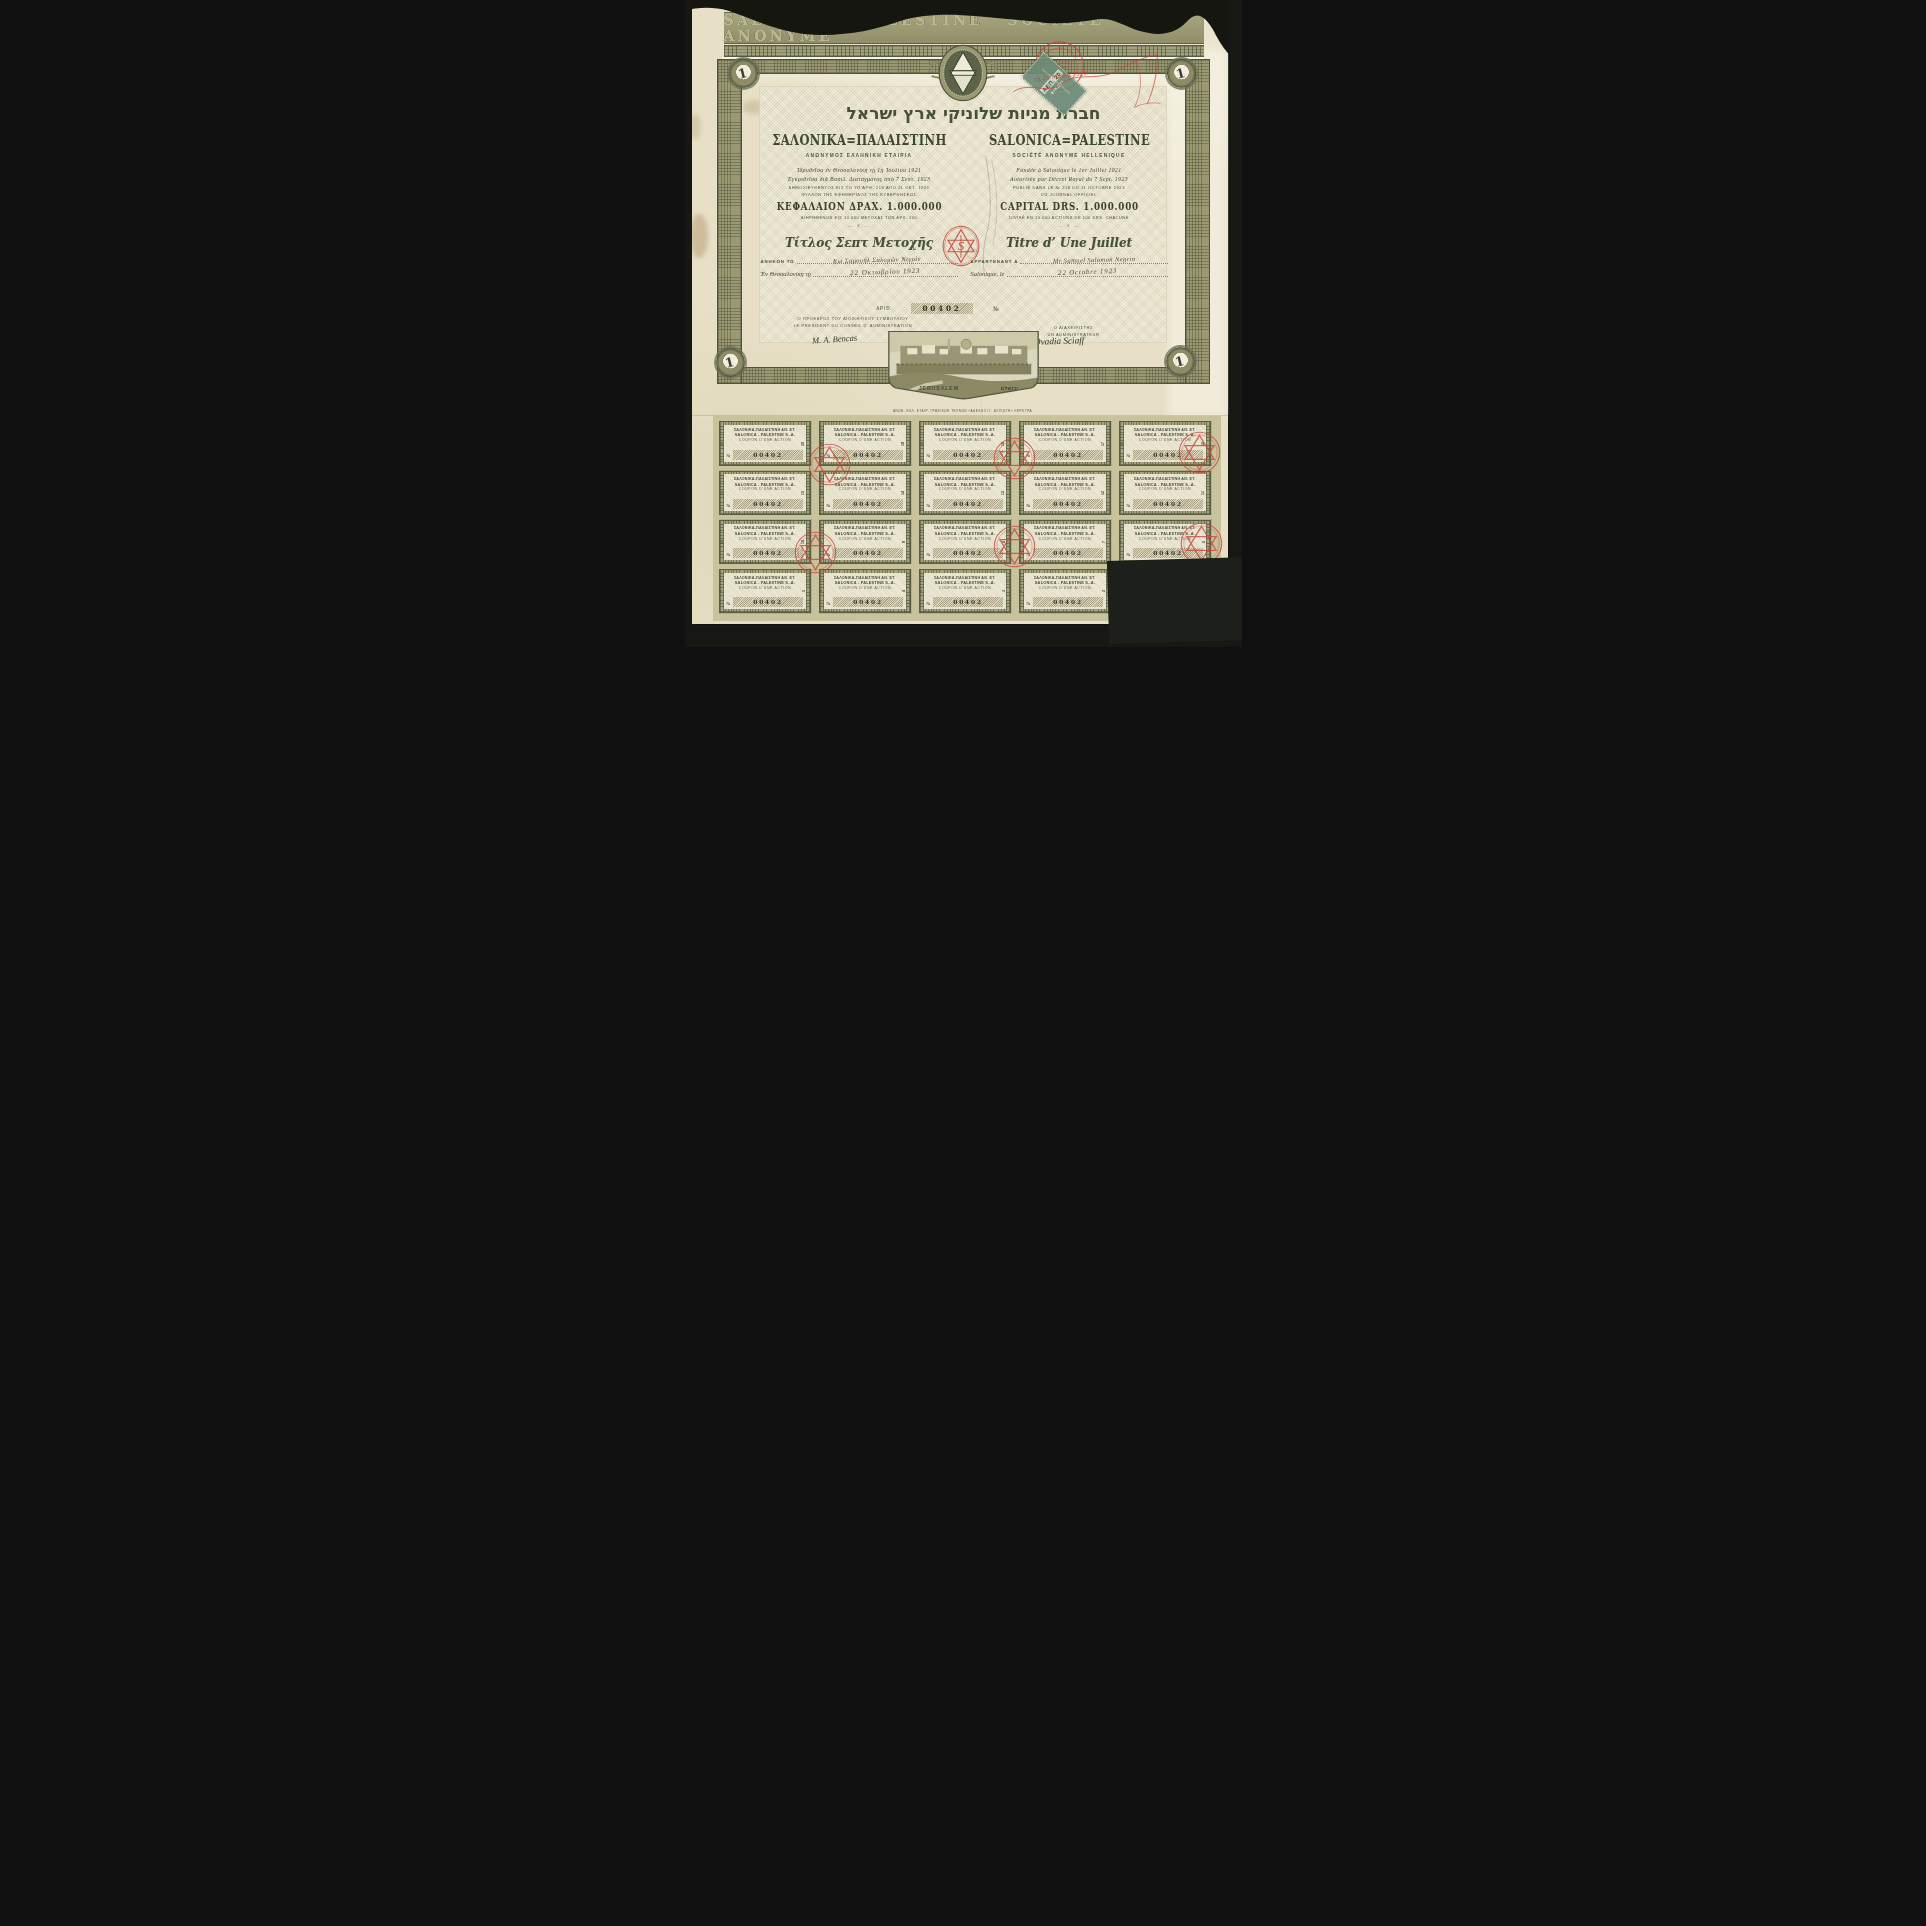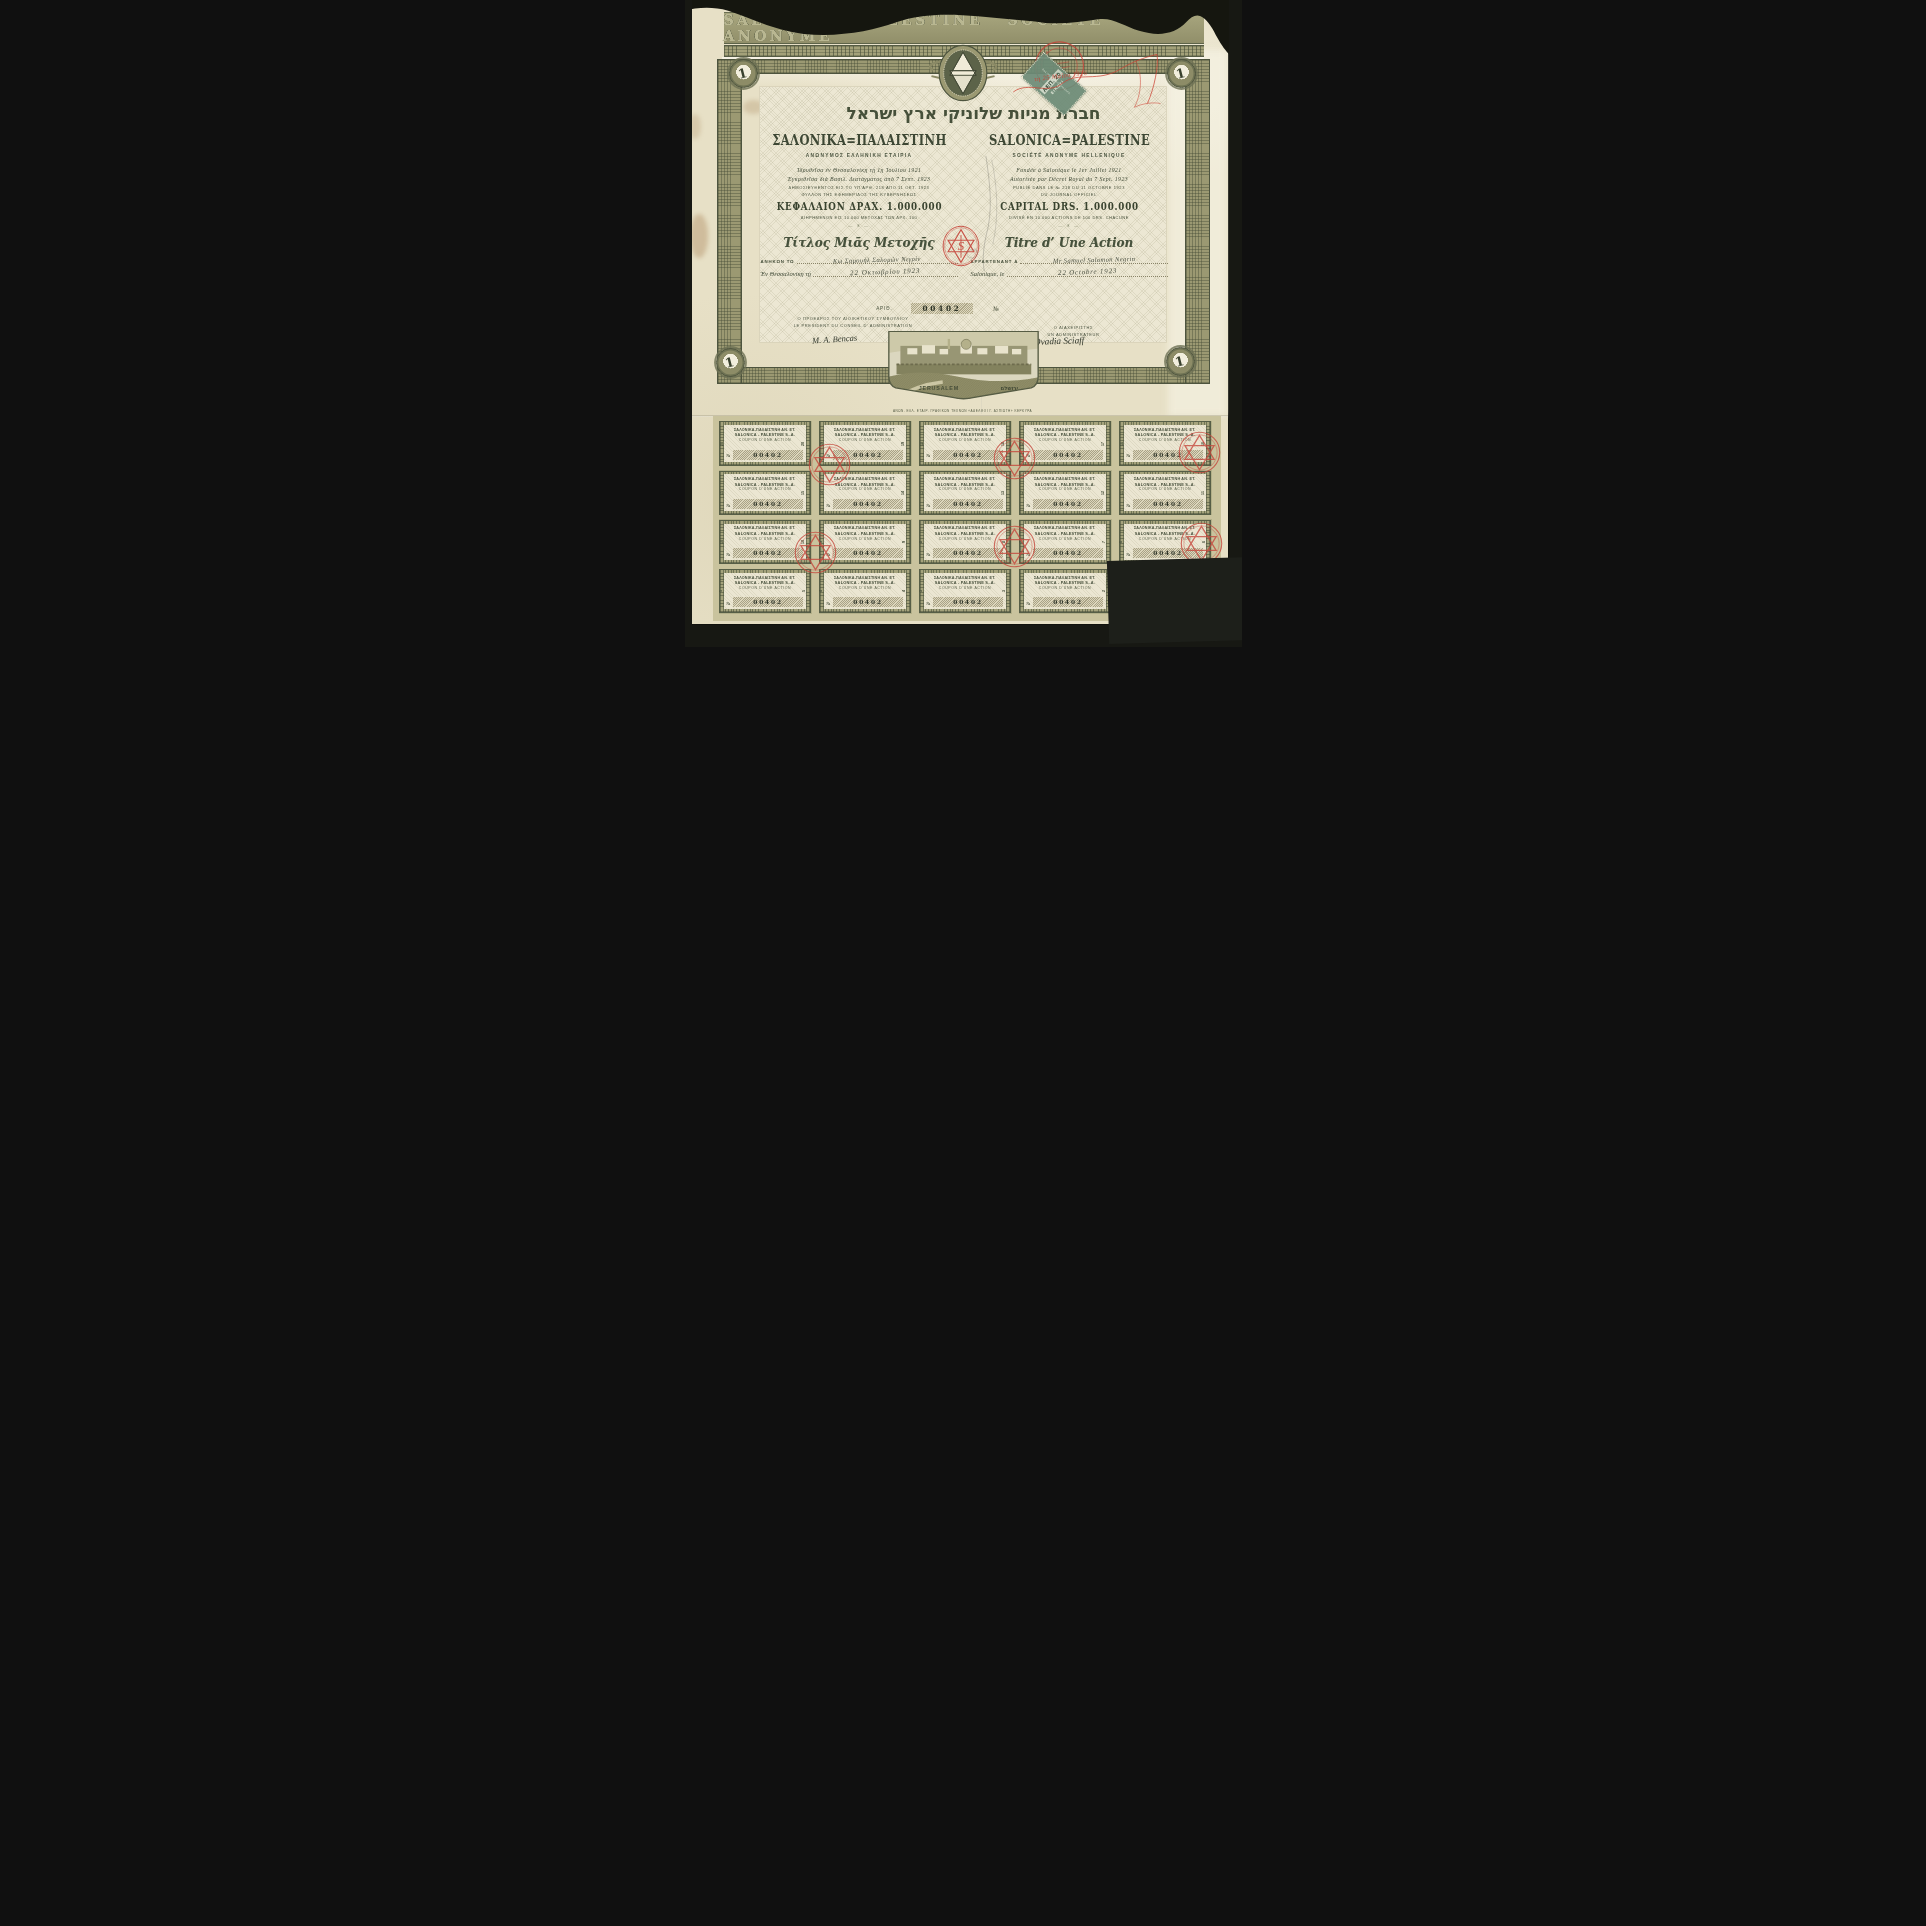--- a/index.html
+++ b/index.html
@@ -233,42 +233,42 @@
   <div class="col left">
     <div class="t-title">ΣΑΛΟΝΙΚΑ=ΠΑΛΑΙΣΤΙΝΗ</div>
     <div class="t-sub">ΑΝΩΝΥΜΟΣ ΕΛΛΗΝΙΚΗ ΕΤΑΙΡΙΑ</div>
     <div class="t-script">Ἱδρυθεῖσα ἐν Θεσσαλονίκῃ τῇ 1ῃ Ἰουλίου 1921</div>
     <div class="t-script2">Ἐγκριθεῖσα διὰ Βασιλ. Διατάγματος ἀπὸ 7 Σεπτ. 1923</div>
     <div class="t-small">ΔΗΜΟΣΙΕΥΘΕΝΤΟΣ ΕΙΣ ΤΟ ΥΠ’ΑΡΘ. 218 ΑΠΟ 11 ΟΚΤ. 1923</div>
     <div class="t-small2">ΦΥΛΛΟΝ ΤΗΣ ΕΦΗΜΕΡΙΔΟΣ ΤΗΣ ΚΥΒΕΡΝΗΣΕΩΣ</div>
     <div class="t-capital">ΚΕΦΑΛΑΙΟΝ ΔΡΑΧ. 1.000.000</div>
     <div class="t-divided">ΔΙΗΡΗΜΕΝΟΝ ΕΙΣ 10.000 ΜΕΤΟΧΑΣ ΤΩΝ ΔΡΧ. 100</div>
     <div class="t-flourish">—&nbsp;✳&nbsp;—</div>
-    <div class="t-doc">Τίτλος Μιᾶς Μετοχῆς</div>
+    <div class="t-doc">Τίτλος Σεπτ Μετοχῆς</div>
     <div class="row-owner">
       <span class="lbl">ΑΝΗΚΩΝ ΤΩ</span>
       <span class="hand-line"><span class="hand name">Κω Σαμουὴλ Σαλομὼν Νεγρίν</span></span>
     </div>
     <div class="row-place">
       <span class="lbl">Ἐν Θεσσαλονίκῃ τῇ</span>
       <span class="hand-line"><span class="hand date">22 Ὀκτωβρίου 1923</span></span>
     </div>
   </div>
 
   <div class="col right">
     <div class="t-title">SALONICA=PALESTINE</div>
     <div class="t-sub">SOCIÉTÉ ANONYME HELLENIQUE</div>
     <div class="t-script">Fondée à Salonique le 1er Juillet 1921</div>
     <div class="t-script2">Autorisée par Décret Royal du 7 Sept. 1923</div>
     <div class="t-small">PUBLIÉ DANS LE № 218 DU 11 OCTOBRE 1923</div>
     <div class="t-small2">DU JOURNAL OFFICIEL</div>
     <div class="t-capital">CAPITAL DRS. 1.000.000</div>
     <div class="t-divided">DIVISÉ EN 10.000 ACTIONS DE 100 DRS. CHACUNE</div>
     <div class="t-flourish">—&nbsp;✳&nbsp;—</div>
-    <div class="t-doc">Titre d’ Une Action</div>
+    <div class="t-doc">Titre d’ Une Juillet</div>
     <div class="row-owner">
       <span class="lbl">APPARTENANT À</span>
       <span class="hand-line"><span class="hand name">Mr Samuel Salomon Negrin</span></span>
     </div>
     <div class="row-place">
       <span class="lbl">Salonique, le</span>
       <span class="hand-line"><span class="hand date">22 Octobre 1923</span></span>
     </div>
   </div>
 

